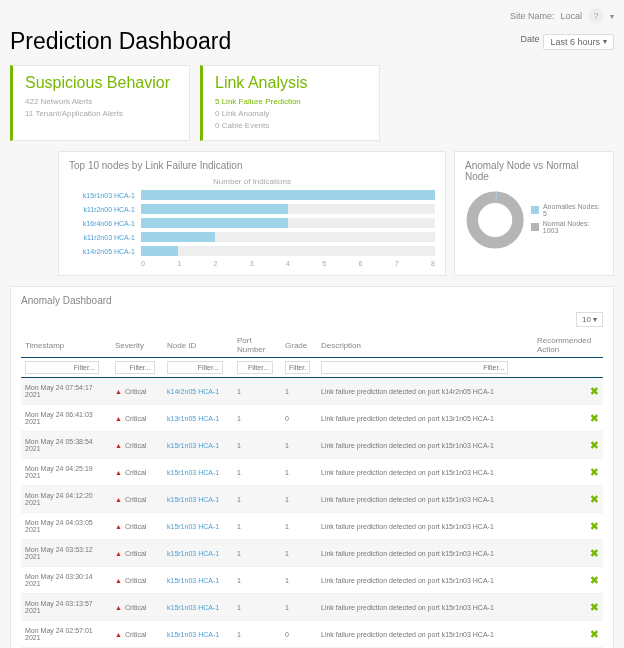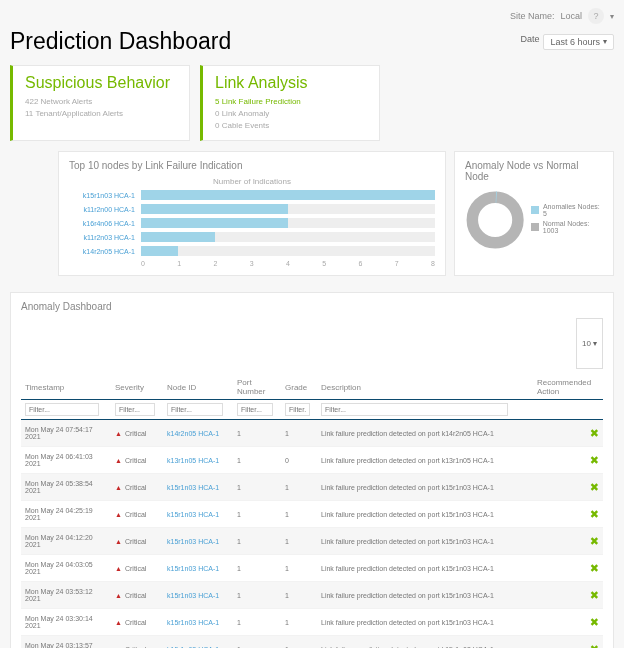--- a/index.html
+++ b/index.html
@@ -9,46 +9,46 @@
 .help-circle { width: 16px; height: 16px; border-radius: 50%; background: #eee; display: flex; align-items: center; justify-content: center; color: #aaa; }
 .header-row { display: flex; justify-content: space-between; align-items: center; margin-bottom: 10px; }
 .page-title { font-size: 23px; color: #000000; font-weight: normal; }
 .date-sel { font-size: 9px; display: flex; align-items: flex-start; gap: 4px; }
 .date-drop { border: 1px solid #ddd; padding: 2px 6px; border-radius: 2px; background: #fff; display: flex; align-items: center; gap: 3px; }
 .cards { display: flex; gap: 10px; margin-bottom: 10px; }
 .card { background: #fff; border: 1px solid #e7e7e7; border-left: 3px solid #76b900; padding: 8px 12px; width: 180px; }
 .card-title { color: #76b900; font-size: 16px; margin-bottom: 4px; }
 .card-line { font-size: 8px; color: #aaa; line-height: 1.5; }
 .card-line.green { color: #76b900; }
-.mid-row { display: flex; gap: 8px; margin-bottom: 16px; padding-left: 48px; }
+.mid-row { display: flex; gap: 8px; margin-bottom: 10px; padding-left: 48px; }
 .panel { background: #fff; border: 1px solid #e7e7e7; padding: 8px 10px; }
 .panel-title { font-size: 10px; color: #888; margin-bottom: 6px; }
 .bar-panel { flex: 1; }
 .donut-panel { width: 160px; }
 .chart-title-sub { text-align: center; font-size: 8px; color: #aaa; margin-bottom: 4px; }
 .bar-row { display: flex; align-items: center; margin-bottom: 4px; }
 .bar-label { width: 72px; text-align: right; padding-right: 6px; font-size: 7px; color: #4aa0d5; cursor: pointer; }
 .bar-track { flex: 1; height: 10px; background: #eee; position: relative; }
 .bar-fill { position: absolute; left: 0; top: 0; bottom: 0; background: #9fd4e8; }
 .axis { display: flex; margin-left: 72px; font-size: 7px; color: #aaa; justify-content: space-between; margin-top: 2px; }
 .donut-body { display: flex; align-items: center; gap: 6px; }
 .donut { width: 64px; height: 64px; }
 .legend { font-size: 7px; color: #888; }
 .legend-item { display: flex; align-items: center; gap: 4px; margin-bottom: 3px; }
 .swatch { width: 8px; height: 8px; background: #9fd4e8; }
 .swatch.gray { background: #b5b5b5; }
 .anomaly-panel { background: #fff; border: 1px solid #e7e7e7; padding: 8px 10px; }
 .toolbar { display: flex; justify-content: flex-end; margin-bottom: 6px; }
-.pagesize { border: 1px solid #ddd; padding: 20px 5px; font-size: 8px; display: flex; align-items: flex-start; gap: 2px; }
+.pagesize { border: 1px solid #ddd; padding: 2px 5px; font-size: 8px; display: flex; align-items: flex-start; gap: 2px; }
 table { width: 100%; border-collapse: collapse; table-layout: fixed; }
 th { text-align: left; font-weight: normal; font-size: 8px; color: #888; padding: 3px 4px; border-bottom: 1px solid #0c4a6e; }
 td { font-size: 7px; color: #777; padding: 6px 4px; border-bottom: 1px solid #f2f2f2; }
 td.nodeid { color: #4aa0d5; }
 tbody tr:nth-child(odd) { background: #f6f6f6; }
-.filter-input { width: 90%; border: 1px solid #ddd; font-size: 7px; padding: 2px 3px; color: #aaa; }
+.filter-input { width: 90%; border: 1px solid #ddd; font-size: 7px; padding: 2px 3px; color: #aaa; text-align: right; }
 .sev { display: flex; align-items: center; gap: 3px; }
 .warn-icon { color: #c62828; }
 .action-icon { color: #76b900; font-size: 11px; text-align: right; }
 .pager { display: flex; justify-content: flex-end; align-items: center; gap: 4px; font-size: 8px; color: #888; margin-top: 6px; }
 .pager-btn { border: 1px solid #ddd; width: 14px; height: 14px; display: flex; align-items: center; justify-content: center; font-size: 8px; background: #fff; cursor: pointer; }
 .pager-btn.disabled { color: #ccc; }
 .chevron { font-size: 8px; }
 </style>
 </head>
 <body>

